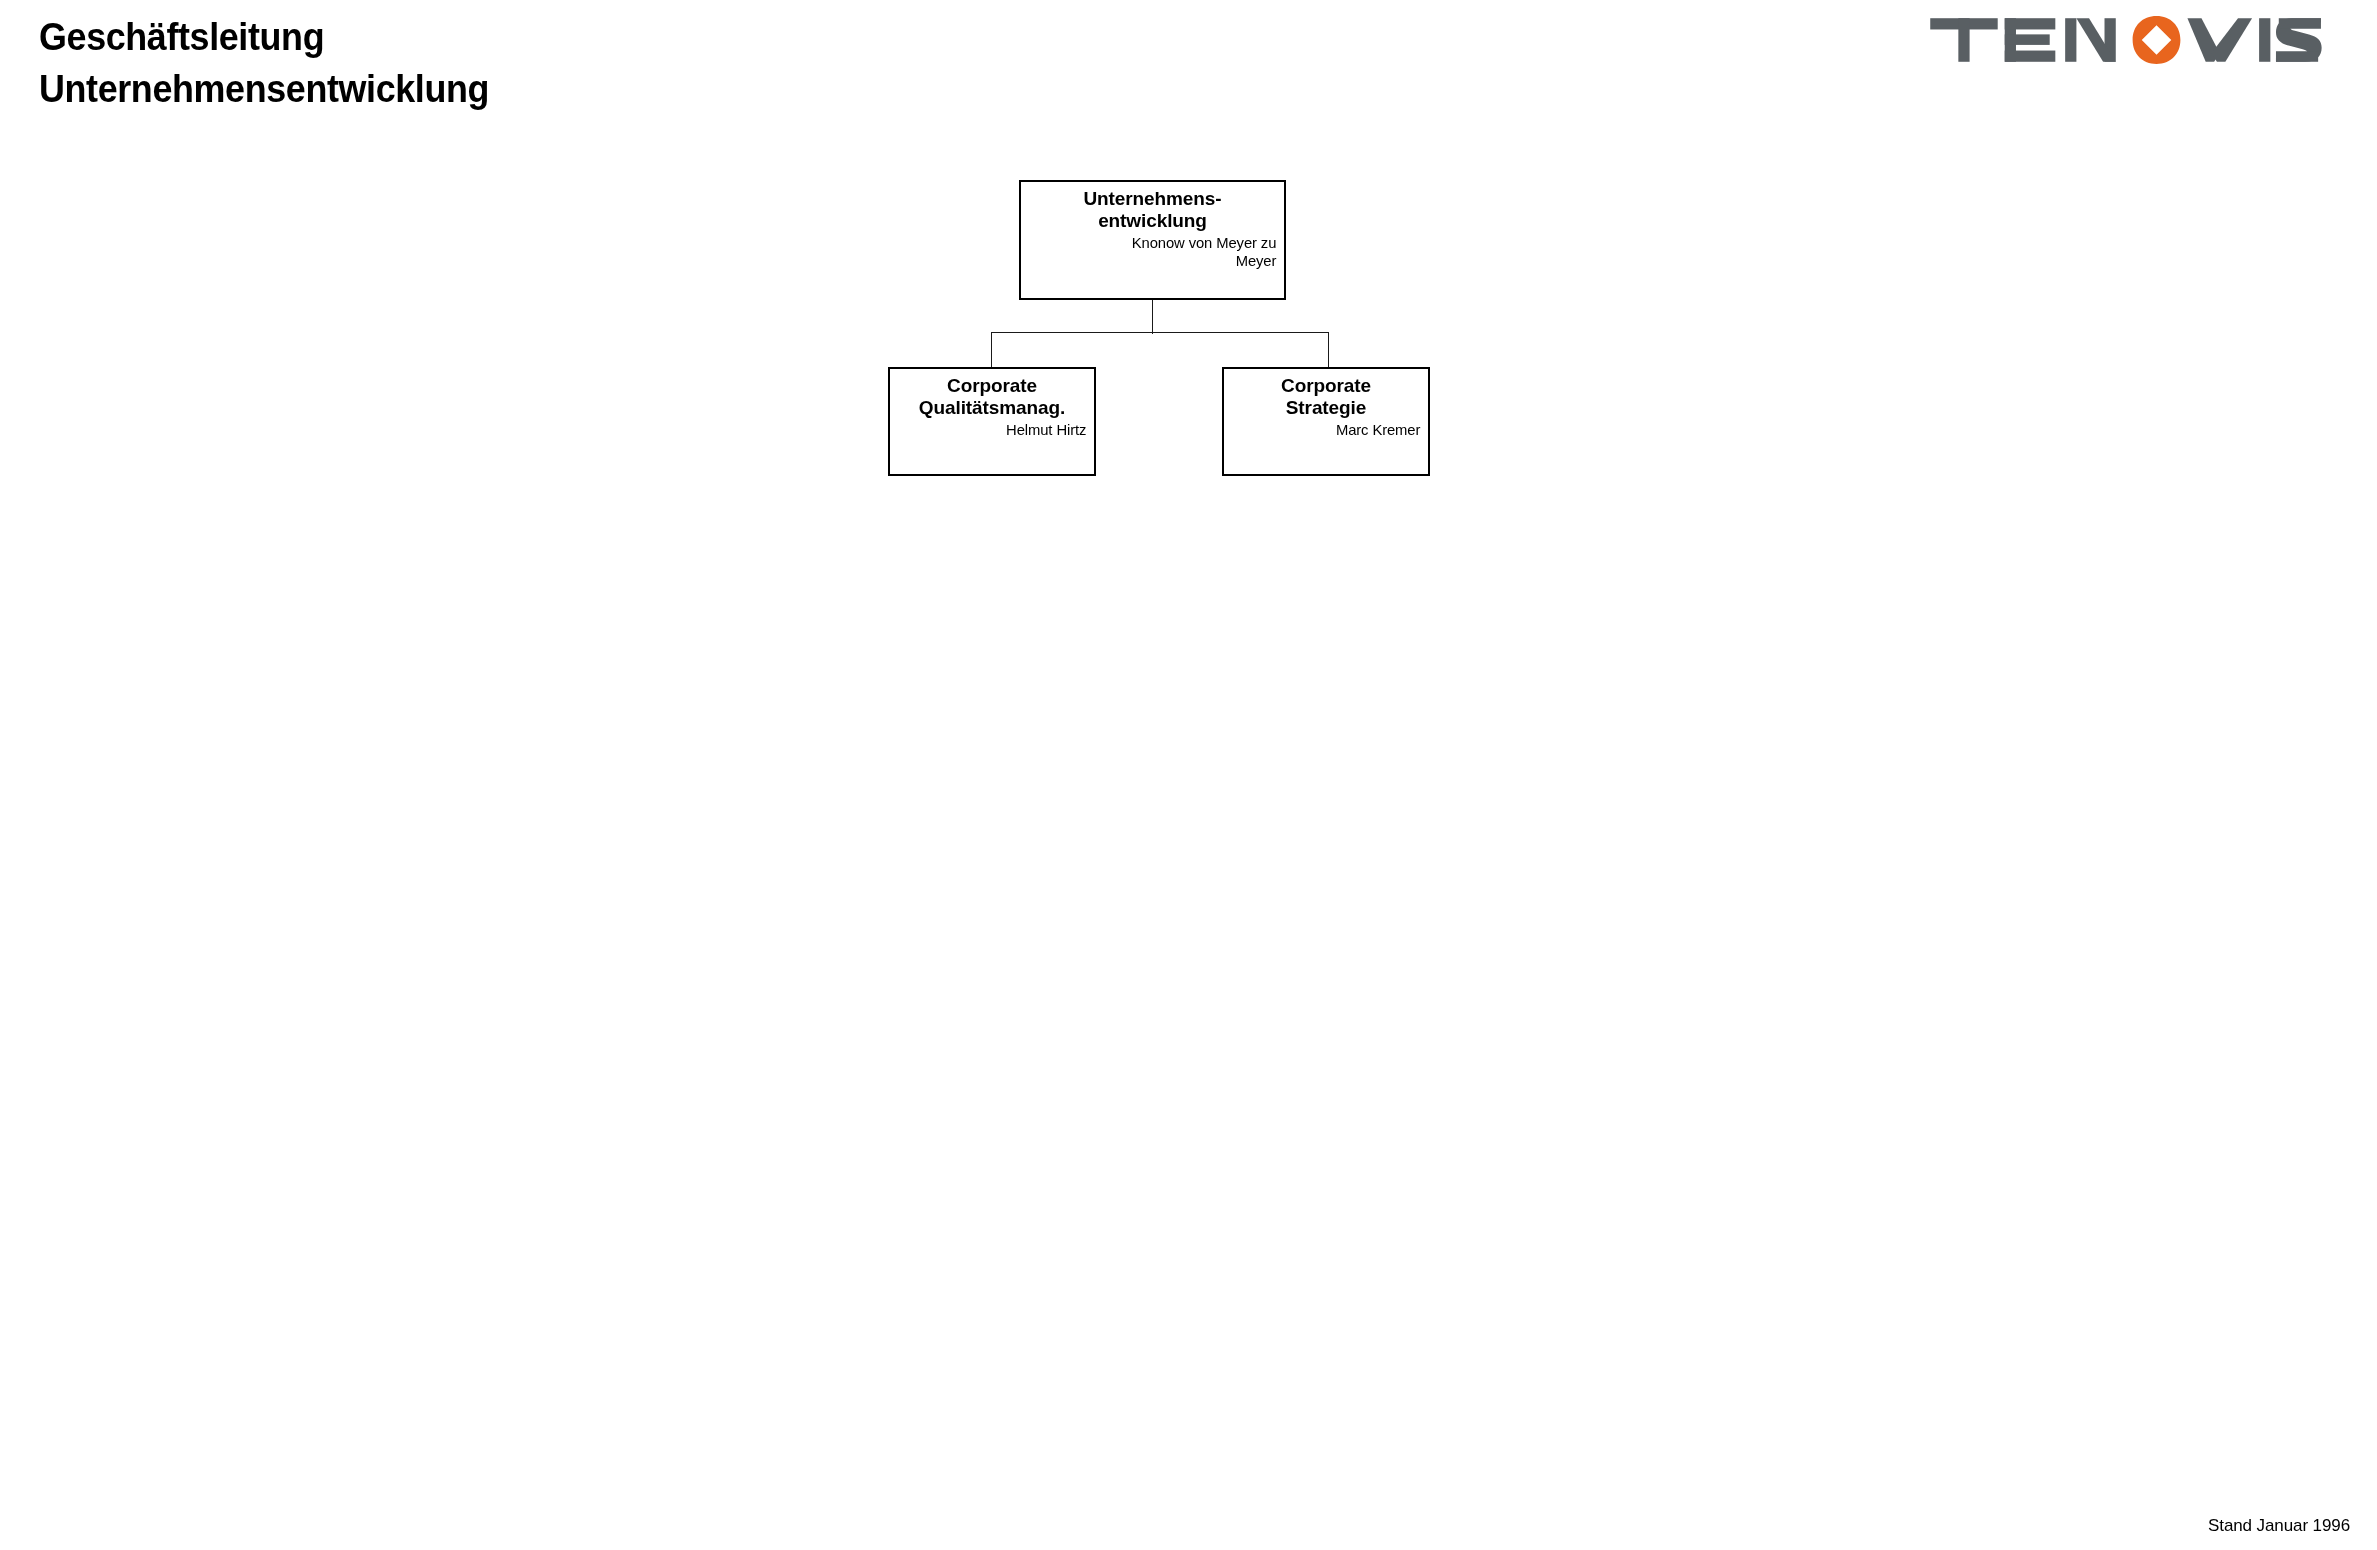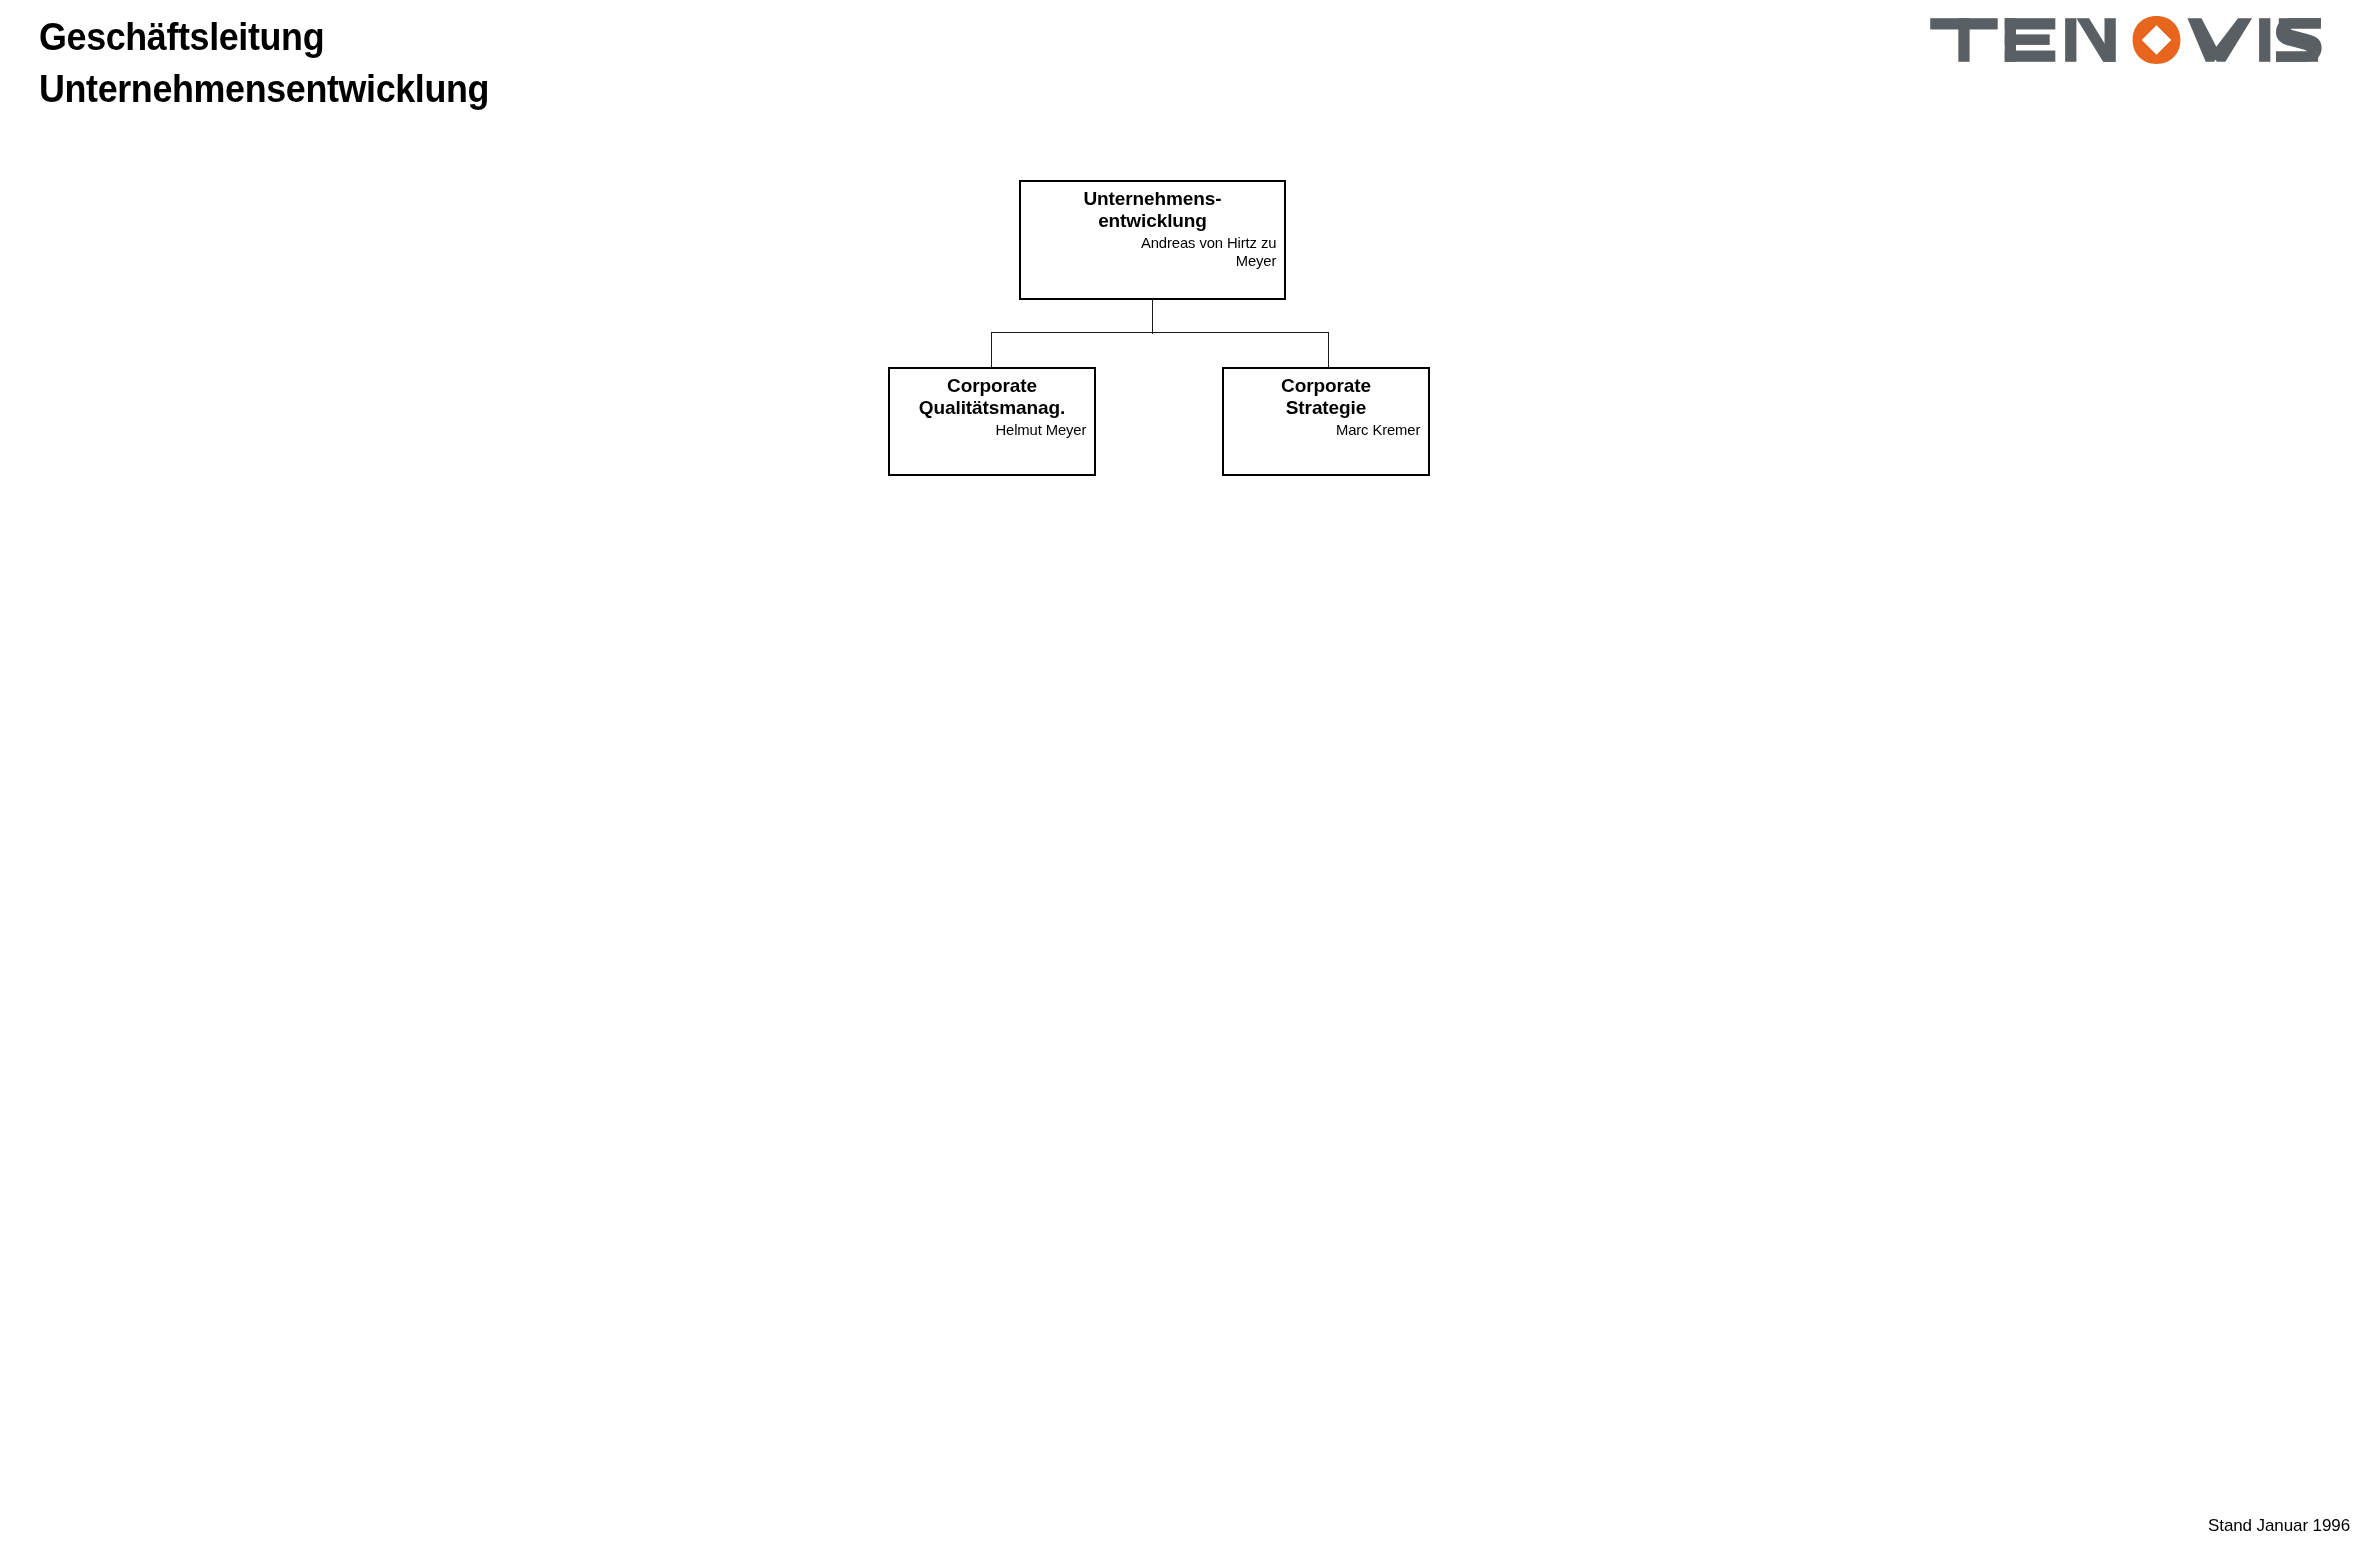--- a/index.html
+++ b/index.html
@@ -156,32 +156,32 @@
   <div class="conn conn-h-bus"></div>
   <div class="conn conn-v-left"></div>
   <div class="conn conn-v-right"></div>
 
   <div class="node node-root">
     <div class="node-title">
       <span class="line">Unternehmens-</span>
       <span class="line">entwicklung</span>
     </div>
     <div class="node-person">
-      <span class="line">Andreas von Hirtz zu</span>
+      <span class="line">Knonow von Meyer zu</span>
       <span class="line">Meyer</span>
     </div>
   </div>
 
   <div class="node node-quality">
     <div class="node-title">
       <span class="line">Corporate</span>
       <span class="line">Qualitätsmanag.</span>
     </div>
     <div class="node-person">
-      <span class="line">Helmut Meyer</span>
+      <span class="line">Helmut Hirtz</span>
     </div>
   </div>
 
   <div class="node node-strategy">
     <div class="node-title">
       <span class="line">Corporate</span>
       <span class="line">Strategie</span>
     </div>
     <div class="node-person">
       <span class="line">Marc Kremer</span>

